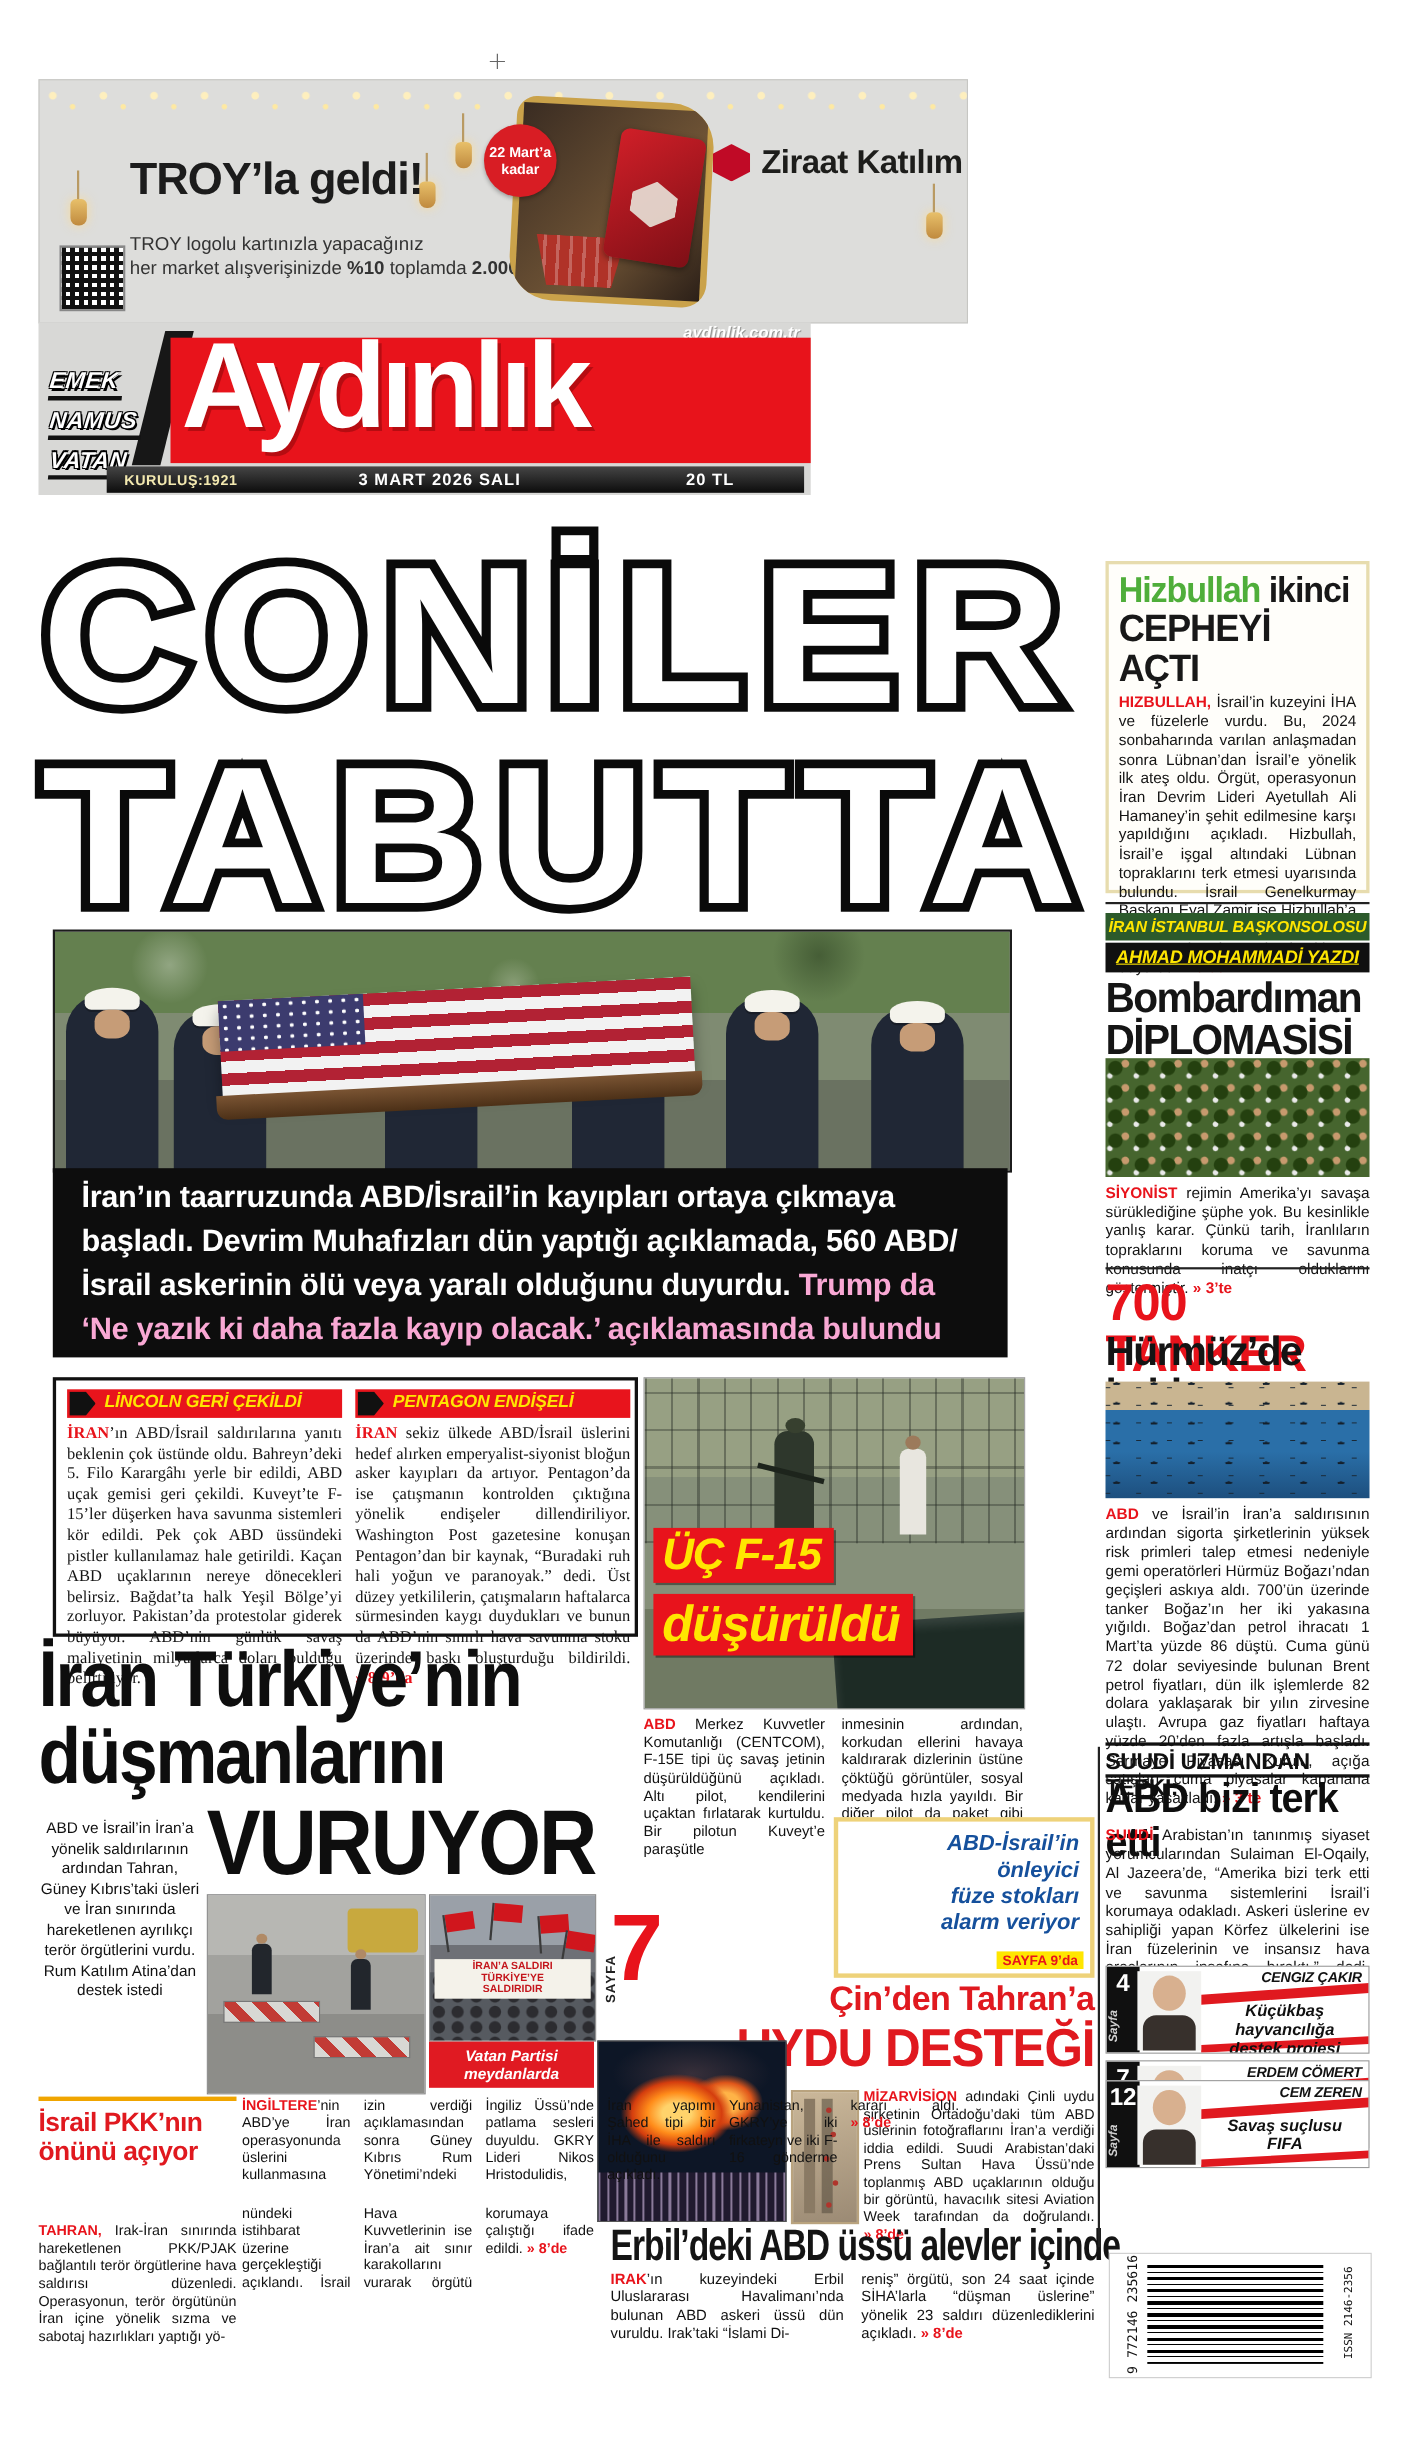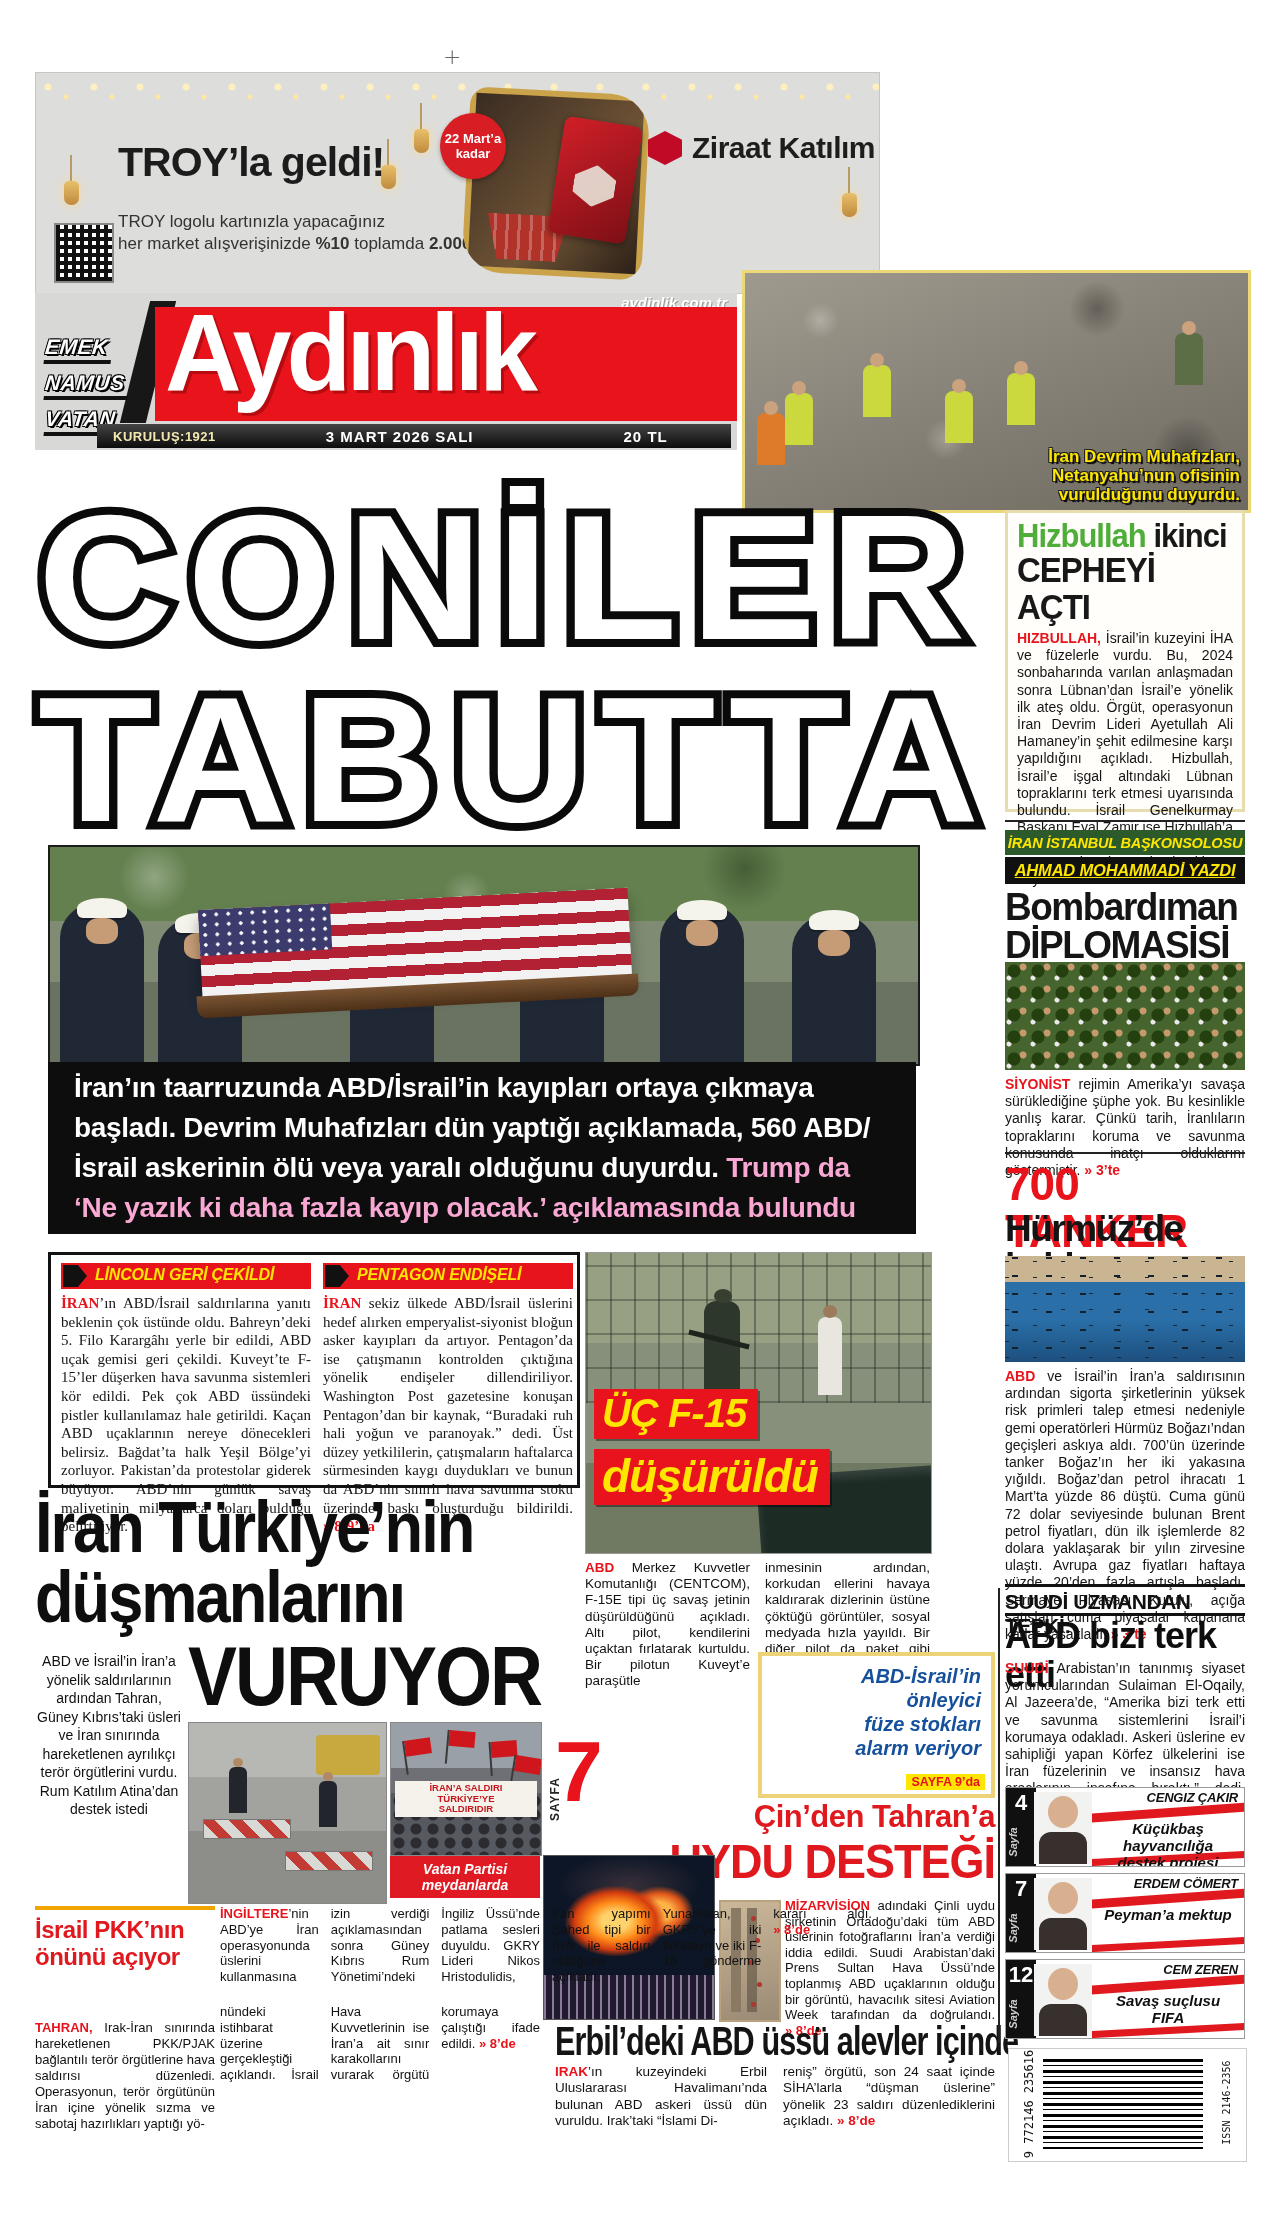--- a/index.html
+++ b/index.html
@@ -311,30 +311,20 @@
       <span class="badge">NAMUS</span>
       <span class="badge">VATAN</span>
     </div>
     <div class="mast-bar">
       <span class="mast-founded">KURULUŞ:1921</span>
       <span class="mast-date">3 MART 2026 SALI</span>
       <span class="mast-price">20 TL</span>
     </div>
   </div>
 
-  <div class="tphoto">
-    <div class="rubble"></div>
-    <div class="vest" style="left:40px;top:120px;"></div>
-    <div class="vest orange" style="left:12px;top:140px;"></div>
-    <div class="vest" style="left:118px;top:92px;"></div>
-    <div class="vest" style="left:200px;top:118px;"></div>
-    <div class="vest green" style="left:430px;top:60px;"></div>
-    <div class="vest" style="left:262px;top:100px;"></div>
-    <div class="tcap">İran Devrim Muhafızları, Netanyahu’nun ofisinin vurulduğunu duyurdu.</div>
-  </div>
 
   <div class="hl" style="top:486px;">
     <span class="hl-bg">CONİLER</span>
     <span class="hl-fg">CONİLER</span>
   </div>
   <div class="hl" style="top:668px;">
     <span class="hl-bg">TABUTTA</span>
     <span class="hl-fg">TABUTTA</span>
   </div>
 
@@ -522,21 +512,21 @@
     <div class="ab-red1"></div>
     <div class="ab-red2"></div>
     <div class="ab-tab">
       <div class="ab-num">7</div>
       <div class="ab-sayfa">Sayfa</div>
     </div>
     <div class="ab-photo"></div>
     <div class="ab-name">ERDEM CÖMERT</div>
     <div class="ab-title">Peyman’a mektup</div>
   </div>
-  <div class="abox" style="top:1959px;">
+  <div class="abox" style="top:1891px;">
     <div class="ab-red1"></div>
     <div class="ab-red2"></div>
     <div class="ab-tab">
       <div class="ab-num">12</div>
       <div class="ab-sayfa">Sayfa</div>
     </div>
     <div class="ab-photo"></div>
     <div class="ab-name">CEM ZEREN</div>
     <div class="ab-title">Savaş suçlusu FIFA</div>
   </div>

